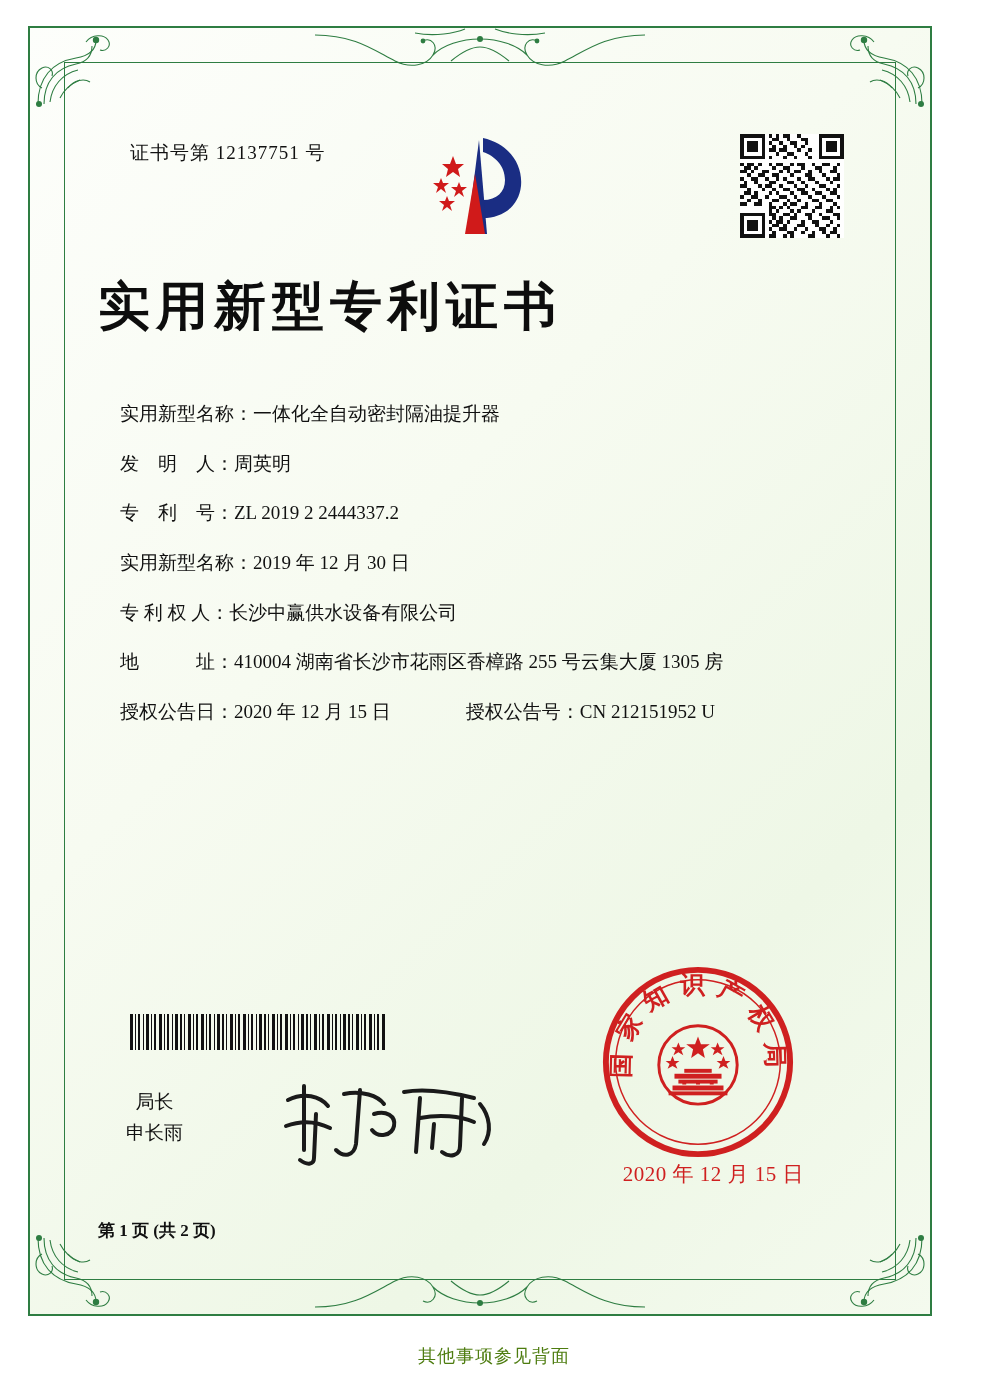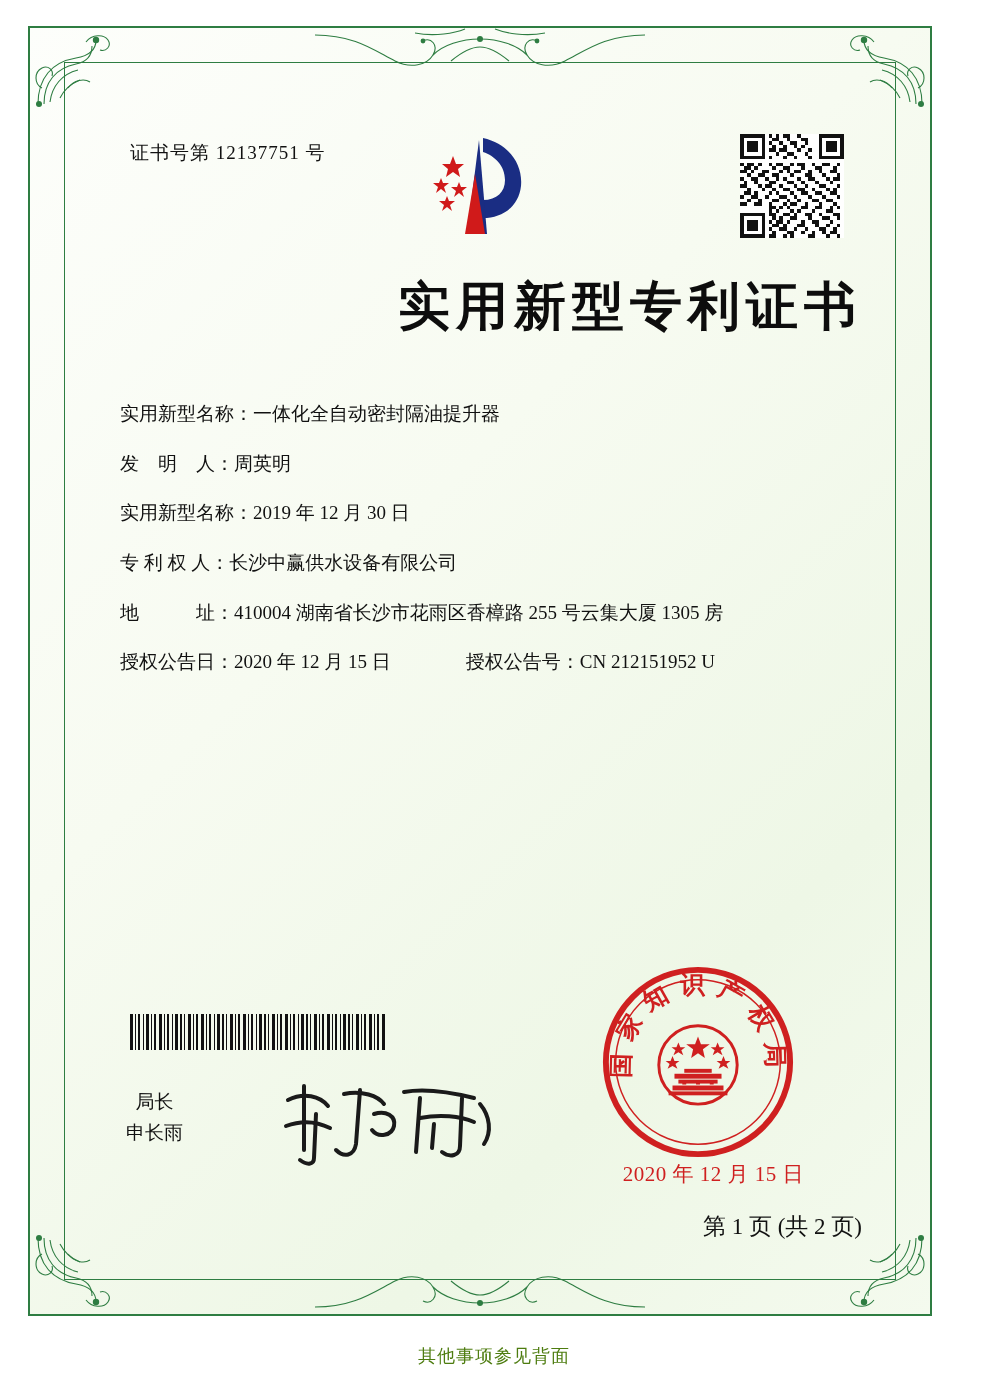--- a/index.html
+++ b/index.html
@@ -103,21 +103,21 @@
     width: 150px;
     height: 120px;
   }
   .logo svg { display: block; width: 100%; height: 100%; }
 
   .title {
     position: absolute;
     left: 0;
     right: 0;
     top: 160px;
-    text-align: right;
+    text-align: left;
     font-size: 52px;
     font-weight: bold;
     letter-spacing: 6px;
     color: #0d0d0d;
     font-family: "DejaVu Serif", "Liberation Serif", serif;
   }
 
   .fields {
     position: absolute;
     left: 22px;
@@ -207,23 +207,24 @@
     font-size: 21px;
     color: #cf2020;
     letter-spacing: 0.5px;
     white-space: nowrap;
   }
 
   .page-no {
     position: absolute;
     left: 0; right: 0;
     bottom: 14px;
-    text-align: right;
-    font-size: 23px;
+    text-align: left;
+    font-size: 17px;
     color: #111;
+    font-weight: bold;
   }
 
   .footer-note {
     position: absolute;
     left: 0; right: 0;
     top: 1344px;
     text-align: center;
     font-size: 18px;
     color: #4d7c0f;
     letter-spacing: 1px;
@@ -539,20 +540,23 @@
     <div class="fields">
 
       <div class="field">
         <span class="lbl">实用新型名称：</span><span class="val">一体化全自动密封隔油提升器</span>
       </div>
 
       <div class="field">
         <span class="lbl">发　明　人：</span><span class="val">周英明</span>
       </div>
 
+      <div class="field">
+        <span class="lbl">专　利　号：</span><span class="val">ZL 2019 2 2444337.2</span>
+      </div>
 
       <div class="field">
         <span class="lbl">实用新型名称：</span><span class="val">2019 年 12 月 30 日</span>
       </div>
 
       <div class="field">
         <span class="lbl">专 利 权 人：</span><span class="val">长沙中赢供水设备有限公司</span>
       </div>
 
       <div class="field">

